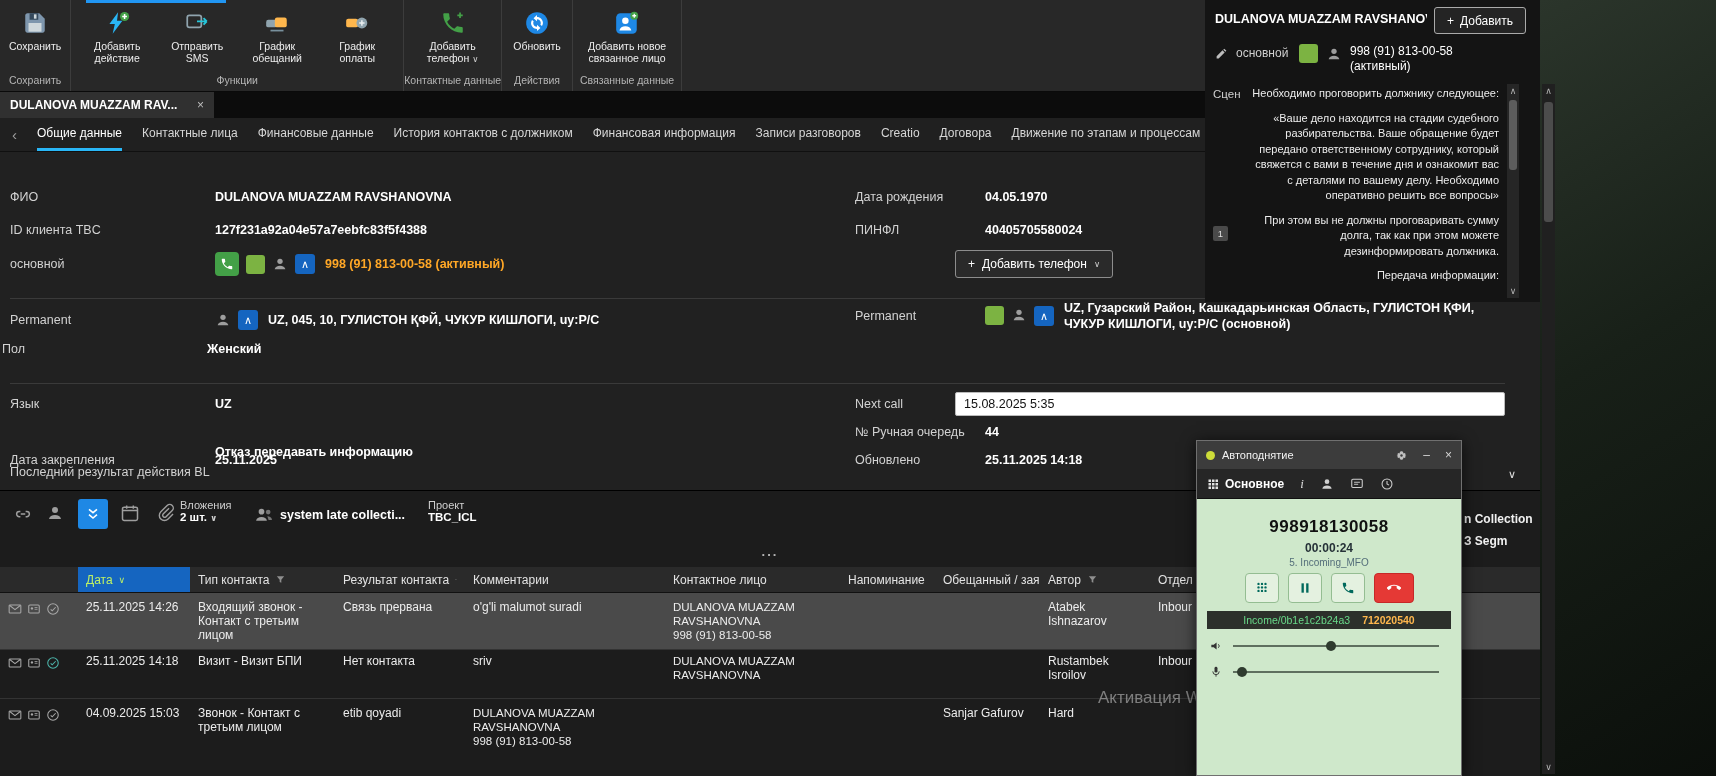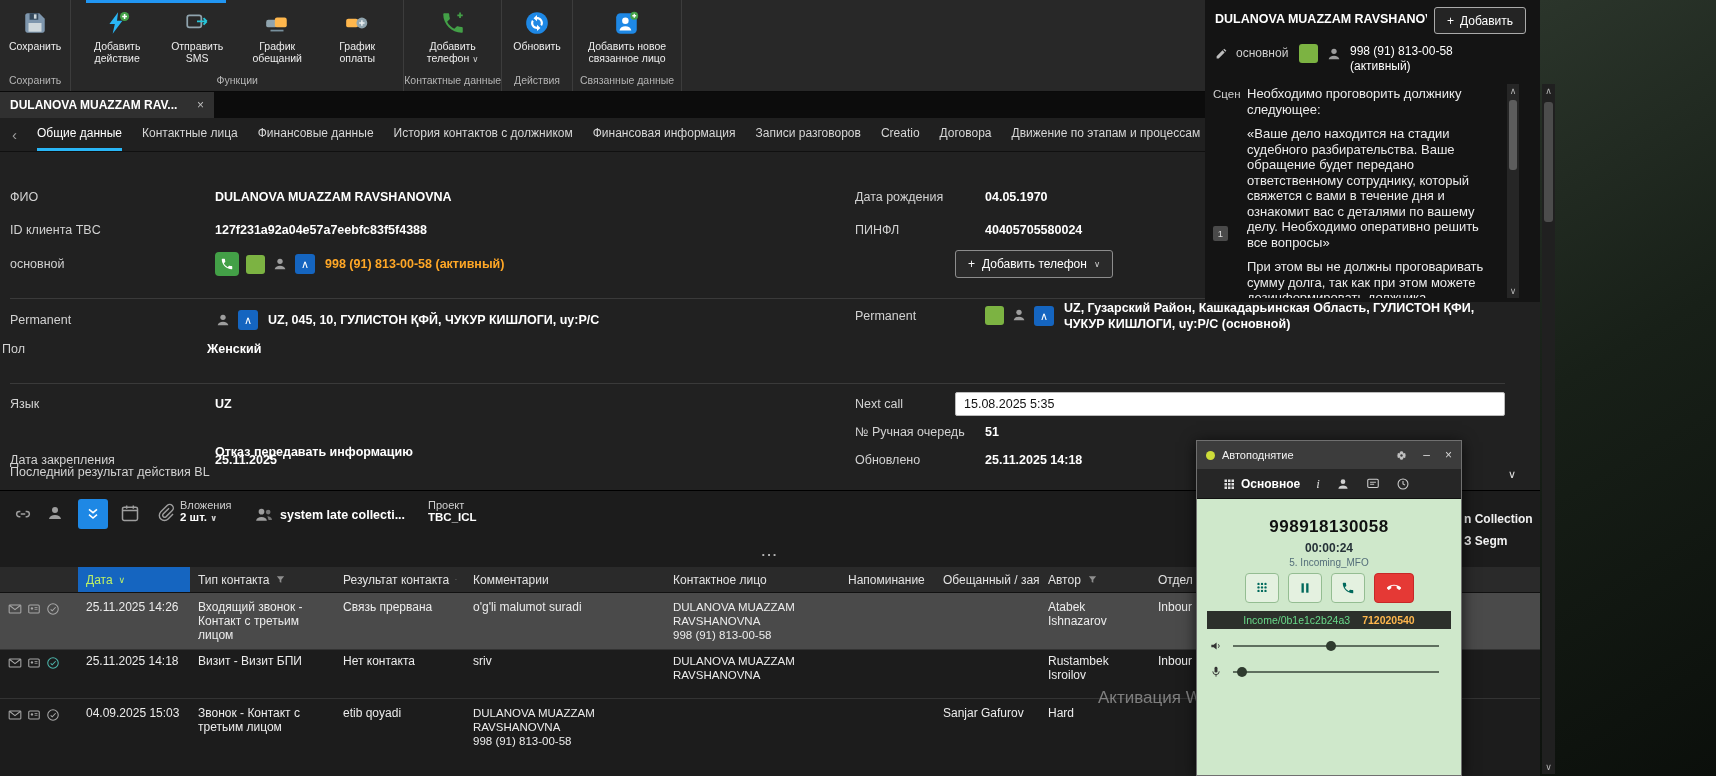--- a/index.html
+++ b/index.html
@@ -61,34 +61,34 @@
   .rowicons { display:flex; align-items:flex-start; gap:5px; padding:9px 0 0 8px; }
 
   
   .rpanel { position:absolute; left:1205px; top:0; width:335px; height:302px; background:#141414; }
   .rp-title { position:absolute; left:10px; top:12px; width:212px; font-size:12.5px; font-weight:bold; color:#fff; white-space:nowrap; overflow:hidden; }
   .rp-add { position:absolute; right:14px; top:7px; height:27px; display:flex; align-items:center; gap:6px; padding:0 12px; border:1px solid #aaa; border-radius:3px; background:#242424; color:#fff; font-size:12px; cursor:pointer; }
   .rp-phone { position:absolute; left:10px; top:44px; display:flex; align-items:flex-start; gap:8px; }
   .rp-phone .lbl { font-size:12px; color:#cfcfcf; padding-top:2px; width:55px; }
   .rp-num { font-size:12px; color:#fff; line-height:15px; }
   .rp-script-label { position:absolute; left:8px; top:88px; width:30px; overflow:hidden; font-size:11.5px; color:#cfcfcf; white-space:nowrap; }
-  .rp-text { position:absolute; left:42px; top:86px; width:252px; height:212px; overflow:hidden; font-size:13px; line-height:15.5px; color:#ececec; }
+  .rp-text { position:absolute; left:42px; top:86px; width:252px; height:212px; overflow:hidden; font-size:11px; line-height:15.5px; color:#ececec;text-align:right; }
   .rp-text p { margin-bottom:9px; }
   .rp-badge { position:absolute; left:8px; top:226px; width:15px; height:15px; background:#4a4a4a; color:#ddd; font-size:9.5px; display:flex; align-items:center; justify-content:center; border-radius:2px; }
   .rp-scroll { position:absolute; left:302px; top:84px; width:12px; height:214px; background:#262626; }
   .rp-scroll .thumb { position:absolute; left:2px; top:16px; width:8px; height:70px; background:#5c5c5c; border-radius:3px; }
   .scroll-arrow { position:absolute; left:0; width:100%; color:#b5b5b5; font-size:9px; text-align:center; height:14px; line-height:14px; cursor:pointer; }
 
   
   .widget { position:absolute; left:1196px; top:440px; width:266px; height:336px; border:1px solid #707070; box-shadow:0 2px 14px rgba(0,0,0,.7); z-index:30; display:flex; flex-direction:column; background:#cfe8cb; }
   .w-title { height:28px; flex:none; background:#3c3c3c; display:flex; align-items:center; gap:7px; padding:0 9px; }
   .w-dot { width:9px; height:9px; border-radius:50%; background:#cddc39; flex:none; }
   .w-title-text { font-size:11px; color:#f2f2f2; flex:1; }
   .w-ico { color:#d5d5d5; font-size:12px; cursor:pointer; margin-left:8px; }
-  .w-tabs { height:30px; flex:none; background:#262626; display:flex; align-items:center; gap:16px; padding:0 26px; border-bottom:1px solid #111; }
+  .w-tabs { height:30px; flex:none; background:#262626; display:flex; align-items:center; gap:16px; padding:0 10px; border-bottom:1px solid #111; }
   .w-tab-main { display:flex; align-items:center; gap:6px; font-size:12px; font-weight:bold; color:#fff; cursor:pointer; }
   .w-info { font-family:"Liberation Serif",serif; font-style:italic; font-size:13px; color:#ddd; cursor:pointer; }
   .w-body { position:relative; flex:1; background:#cfe8cb; }
   .w-number { position:absolute; top:18px; left:0; width:100%; text-align:center; font-size:17px; font-weight:bold; color:#101010; letter-spacing:.5px; }
   .w-timer { position:absolute; top:42px; left:0; width:100%; text-align:center; font-size:12px; font-weight:bold; color:#263238; }
   .w-line { position:absolute; top:58px; left:0; width:100%; text-align:center; font-size:10px; color:#546e7a; }
   .w-btns { position:absolute; top:74px; left:0; width:100%; display:flex; justify-content:center; gap:9px; }
   .w-btn { width:34px; height:30px; border:1px solid #94bd92; border-radius:4px; background:#e4f1e0; display:flex; align-items:center; justify-content:center; cursor:pointer; }
   .w-btn.red { background:#e53935; border-color:#c62828; width:40px; }
   .w-strip { position:absolute; top:112px; left:10px; right:10px; height:18px; background:rgba(15,15,15,.85); border-radius:0; display:flex; align-items:center; justify-content:center; gap:12px; font-size:10.5px; }
@@ -312,21 +312,21 @@
     <span class="flabel" style="width:130px;">Next call</span>
   </div>
   <input class="nextcall" style="left: 955px; top: 240px;" value="15.08.2025 5:35">
 
   <div class="frow" style="left:10px;top:273px;">
     <span class="flabel" style="width:205px;margin-top:40px;">Последний результат действия BL</span>
     <span class="fvalue">Отказ передавать информацию</span>
   </div>
   <div class="frow" style="left:855px;top:273px;">
     <span class="flabel" style="width:130px;">№ Ручная очередь</span>
-    <span class="fvalue">51</span>
+    <span class="fvalue">44</span>
   </div>
 
   <div class="frow" style="left:10px;top:301px;">
     <span class="flabel" style="width:205px;">Дата закрепления</span>
     <span class="fvalue">25.11.2025</span>
   </div>
   <div class="frow" style="left:855px;top:301px;">
     <span class="flabel" style="width:130px;">Обновлено</span>
     <span class="fvalue">25.11.2025 14:18</span>
   </div>

